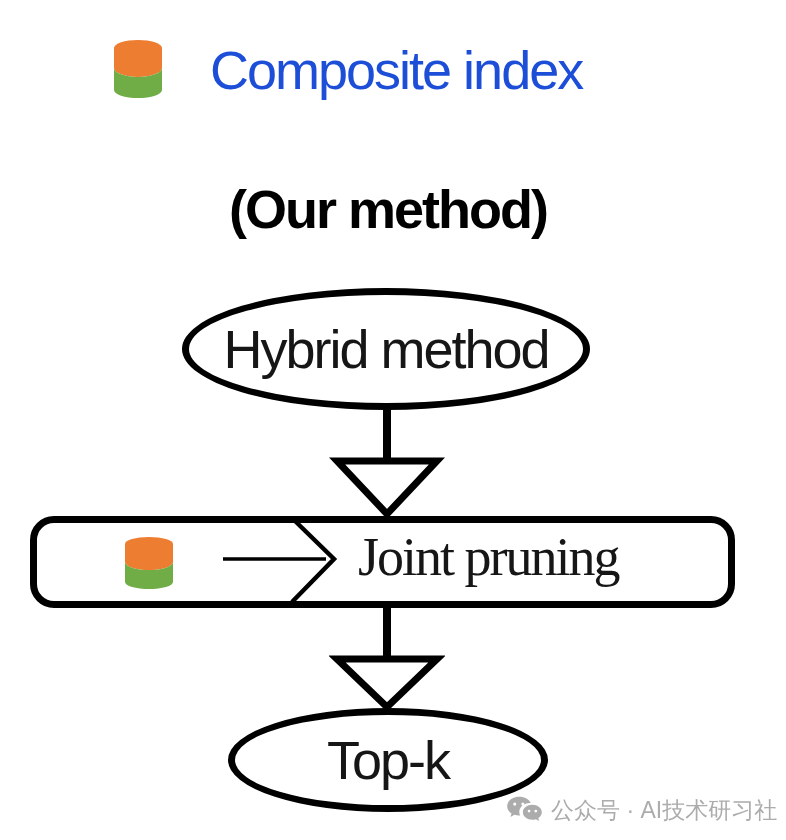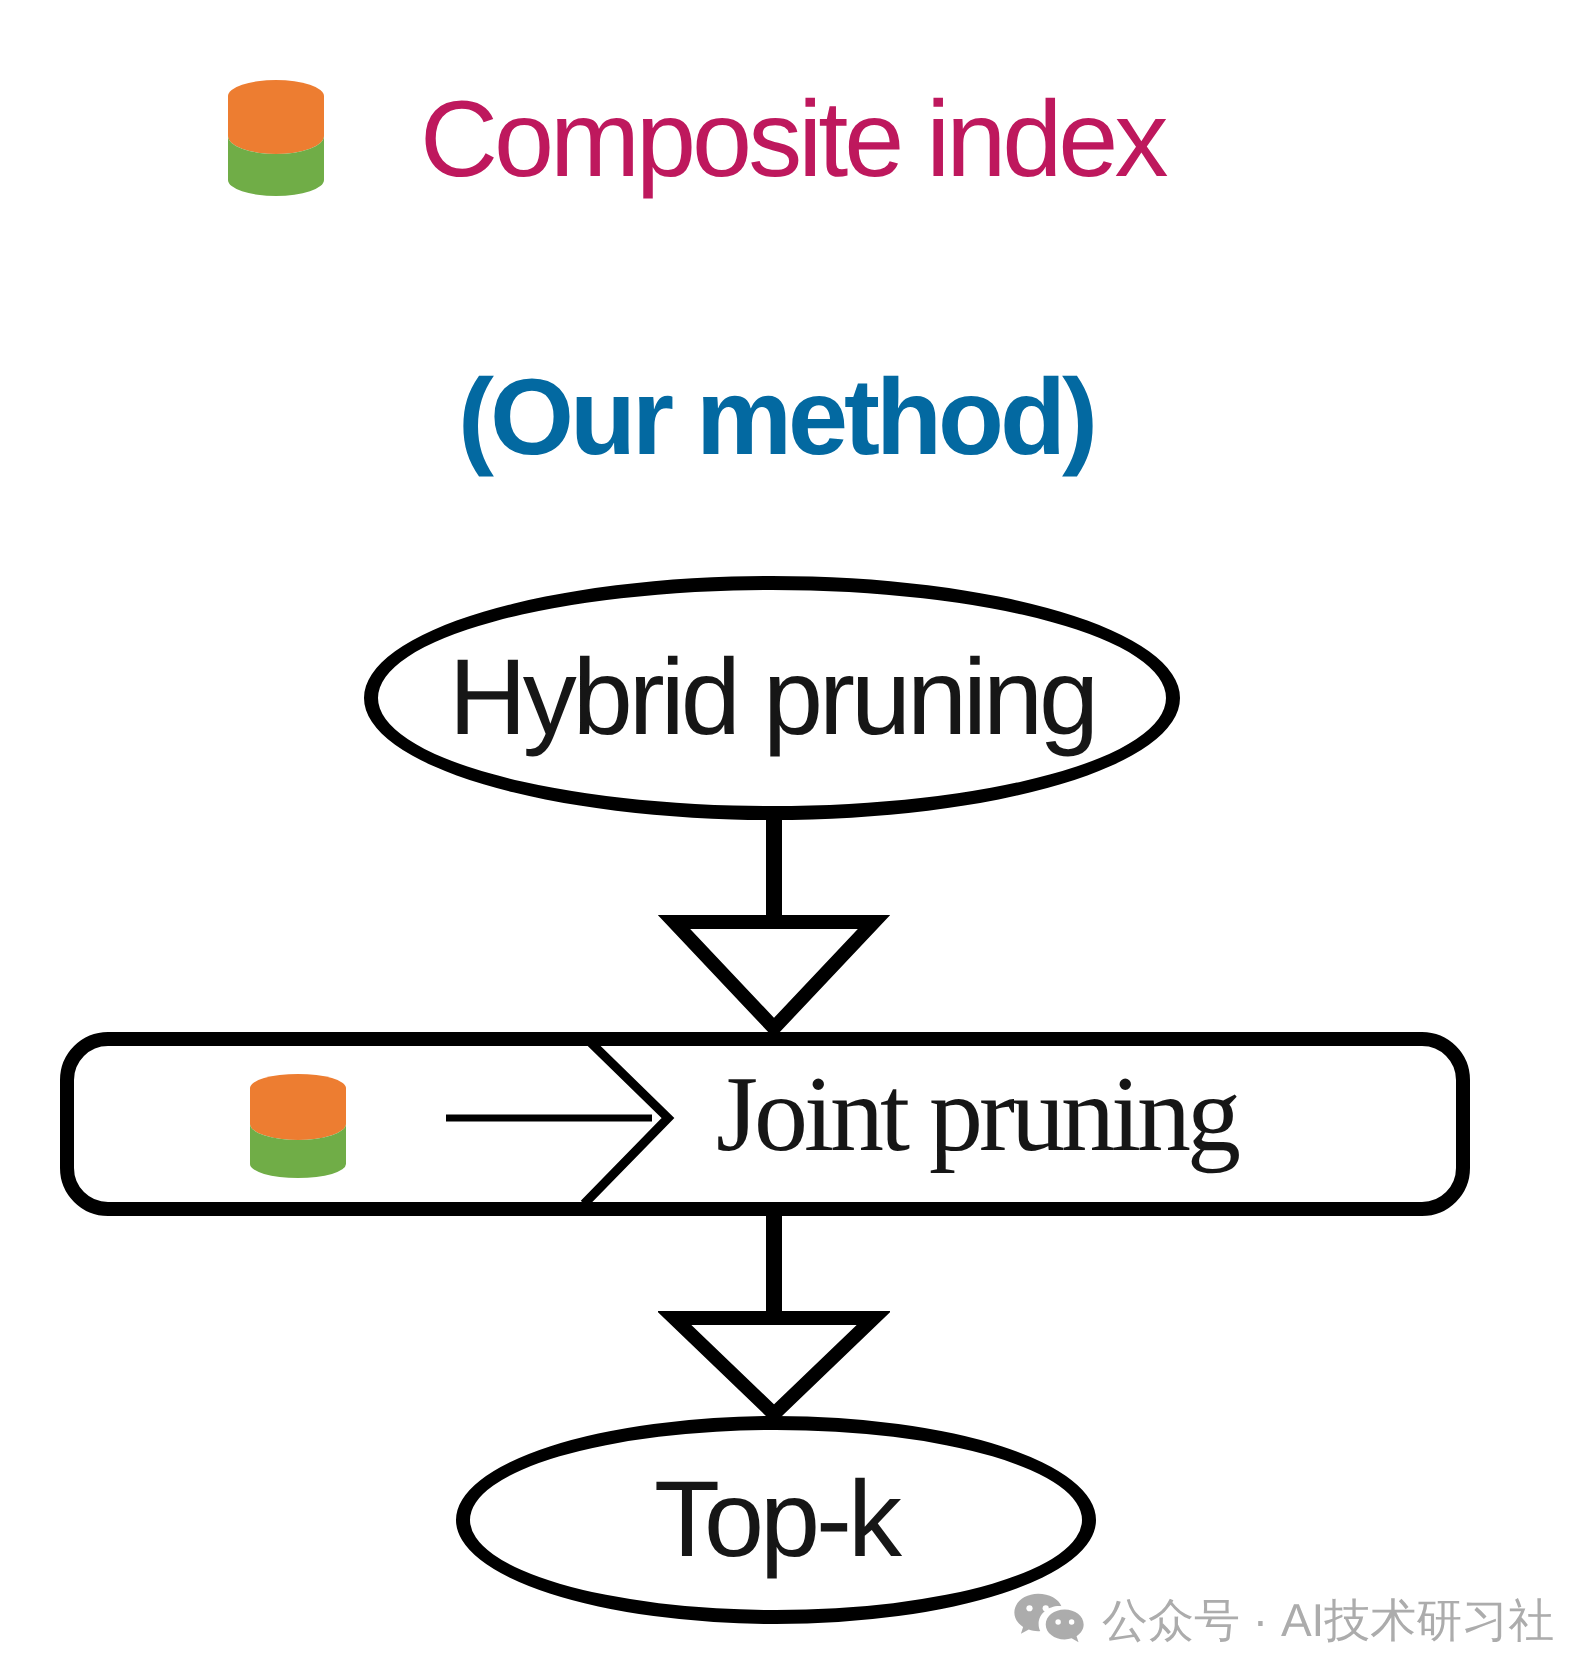--- a/index.html
+++ b/index.html
@@ -2,21 +2,21 @@
 <html><head>
 <meta charset="utf-8">
 <style>
   html,body{margin:0;padding:0;background:#fff;}
   #stage{
     position:relative;width:786px;height:840px;background:#ffffff;overflow:hidden;
     font-family:"Liberation Sans", sans-serif;color:#161616;
   }
   .abs{position:absolute;}
   .heading{
-    font-size:54px;letter-spacing:-2px;white-space:nowrap;color:#be185d;
+    font-size:54px;letter-spacing:-2px;white-space:nowrap;color:#1d4ed8;
   }
   .legend-label{left:210px;top:38px;height:64px;line-height:64px;}
   .method-label{
     left:388px;top:177px;height:64px;line-height:64px;
     transform:translateX(-50%);font-weight:bold;
   }
   .node{
     border:7px solid #000;background:#fff;box-sizing:border-box;
     display:flex;align-items:center;justify-content:center;
   }
@@ -41,24 +41,24 @@
 <body>
 
 <div id="stage">
 
   <svg class="abs cyl-legend arrow-svg" width="52" height="63" viewBox="0 0 52 63">
     <path d="M2,11 A24,8 0 0 1 50,11 L50,31 A24,9 0 0 1 2,31 Z" fill="#ED7D31"></path>
     <path d="M2,31 A24,9 0 0 0 50,31 L50,53 A24,8 0 0 1 2,53 Z" fill="#70AD47"></path>
   </svg>
   <div class="abs heading legend-label">Composite index</div>
 
-  <div class="abs heading method-label" style="color:#0369a1;">(Our method)</div>
+  <div class="abs heading method-label" style="color:#000000;">(Our method)</div>
 
   <div class="abs node ellipse ellipse1">
-    <span class="node-label">Hybrid pruning</span>
+    <span class="node-label">Hybrid method</span>
   </div>
 
   <svg class="abs arrow-svg" style="left:329px;top:404px;" width="116" height="114" viewBox="0 0 116 114">
     <line x1="58" y1="0" x2="58" y2="60" stroke="#000" stroke-width="8"></line>
     <polygon points="8,57 108,57 58,110" fill="#fff" stroke="#000" stroke-width="7"></polygon>
   </svg>
 
   <div class="abs node process-box">
   </div>
   <svg class="abs cyl-box arrow-svg" width="52" height="57" viewBox="0 0 52 57">

